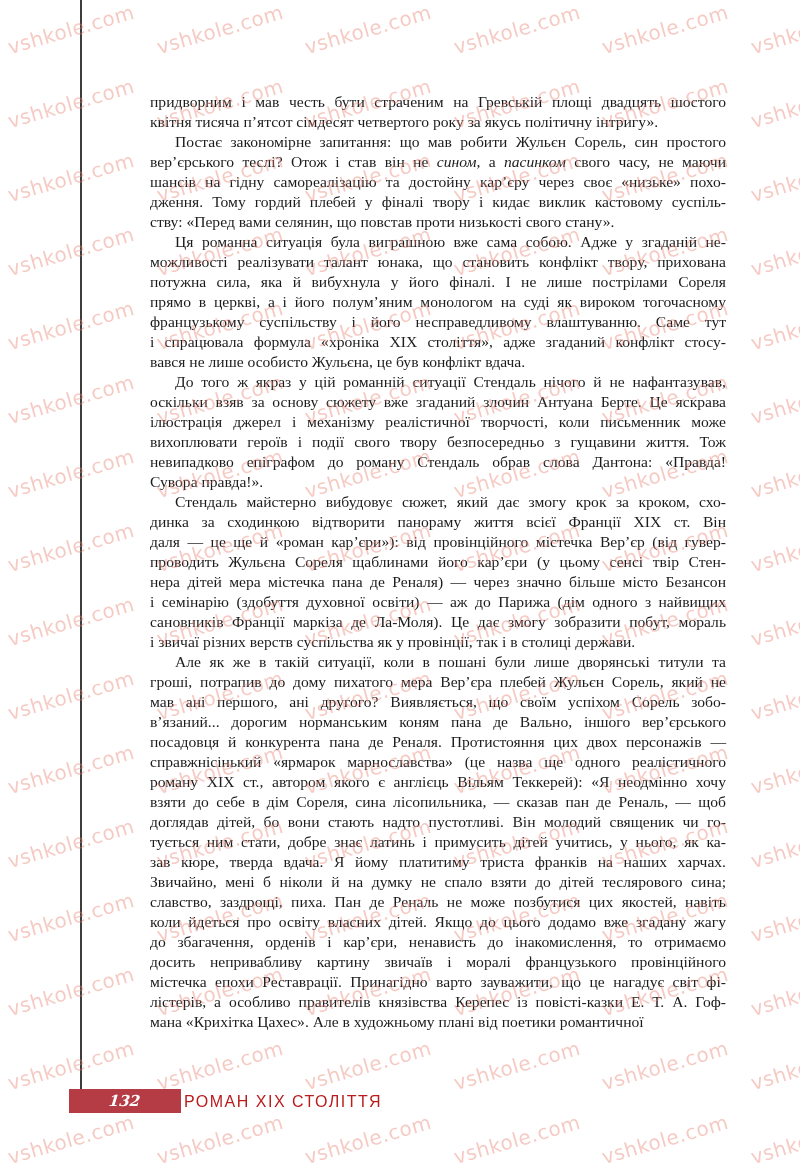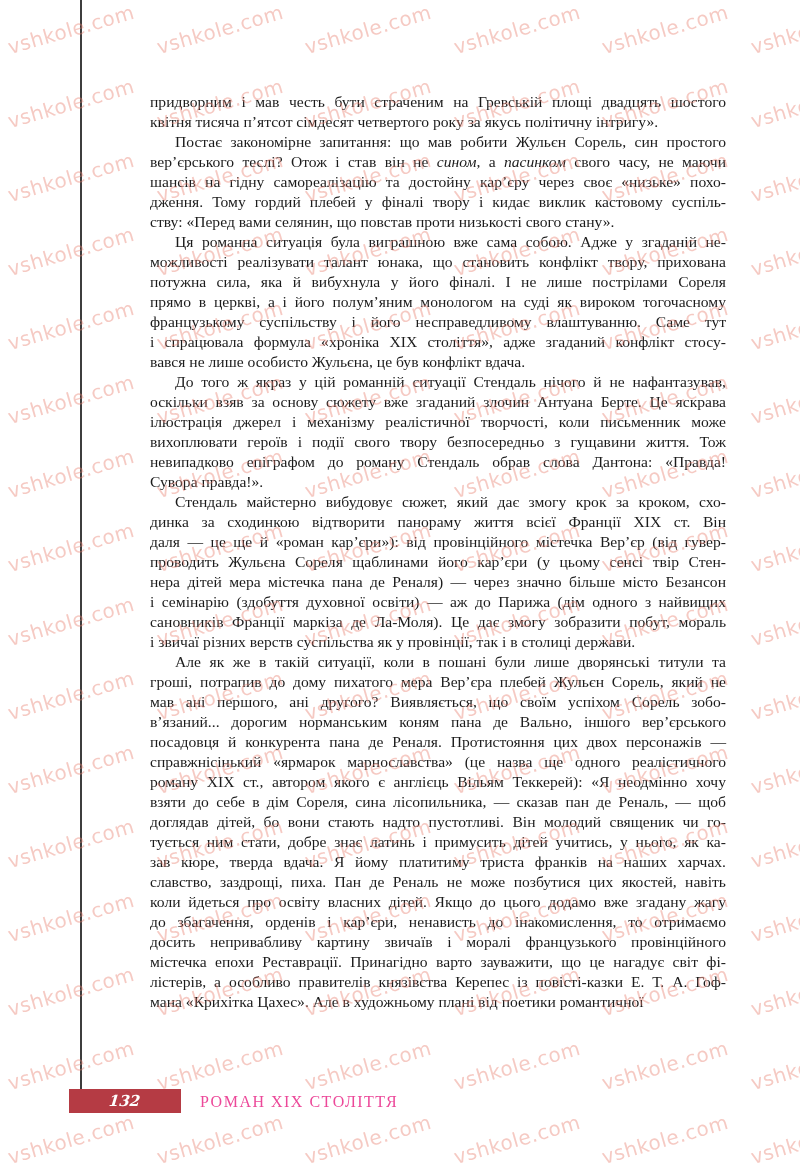--- a/index.html
+++ b/index.html
@@ -48,25 +48,25 @@
     display:flex;align-items:center;justify-content:center;
   }
   .page-number{
     color:#ffffff;
     font-family:"DejaVu Serif",serif;
     font-style:italic;font-weight:bold;
     font-size:15px;
     transform:skewX(-6deg);
   }
   .running-title{
-    position:absolute;left:200px;top:1091px;height:22px;
+    position:absolute;left:184px;top:1091px;height:22px;
     display:flex;align-items:center;
     z-index:4;
-    font-size:16px;letter-spacing:1.5px;color:#ec4899;
-    font-family:Liberation Serif, serif;
+    font-size:16px;letter-spacing:1.5px;color:#b91c1c;
+    font-family:Liberation Sans, sans-serif;
   }
 </style>
 </head>
 <body>
 
 <div class="watermark-layer">
     <div class="wm" style="color: rgb(233, 130, 115); left: 5px; top: 36px;">vshkole.com</div>
     <div class="wm" style="color: rgb(233, 130, 115); left: 153.5px; top: 36px;">vshkole.com</div>
     <div class="wm" style="color: rgb(233, 130, 115); left: 302px; top: 36px;">vshkole.com</div>
     <div class="wm" style="color: rgb(233, 130, 115); left: 450.5px; top: 36px;">vshkole.com</div>
@@ -210,20 +210,21 @@
       <div class="line">гроші, потрапив до дому пихатого мера Вер’єра плебей Жульєн Сорель, який не</div>
       <div class="line">мав ані першого, ані другого? Виявляється, що своїм успіхом Сорель зобо-</div>
       <div class="line">в’язаний... дорогим норманським коням пана де Вально, іншого вер’єрського</div>
       <div class="line">посадовця й конкурента пана де Реналя. Протистояння цих двох персонажів —</div>
       <div class="line">справжнісінький «ярмарок марнославства» (це назва ще одного реалістичного</div>
       <div class="line">роману XIX ст., автором якого є англієць Вільям Теккерей): «Я неодмінно хочу</div>
       <div class="line">взяти до себе в дім Сореля, сина лісопильника, — сказав пан де Реналь, — щоб</div>
       <div class="line">доглядав дітей, бо вони стають надто пустотливі. Він молодий священик чи го-</div>
       <div class="line">тується ним стати, добре знає латинь і примусить дітей учитись, у нього, як ка-</div>
       <div class="line">зав кюре, тверда вдача. Я йому платитиму триста франків на наших харчах.</div>
+      <div class="line">Звичайно, мені б ніколи й на думку не спало взяти до дітей теслярового сина;</div>
       <div class="line">славство, заздрощі, пиха. Пан де Реналь не може позбутися цих якостей, навіть</div>
       <div class="line">коли йдеться про освіту власних дітей. Якщо до цього додамо вже згадану жагу</div>
       <div class="line">до збагачення, орденів і кар’єри, ненависть до інакомислення, то отримаємо</div>
       <div class="line">досить непривабливу картину звичаїв і моралі французького провінційного</div>
       <div class="line">містечка епохи Реставрації. Принагідно варто зауважити, що це нагадує світ фі-</div>
       <div class="line">лістерів, а особливо правителів князівства Керепес із повісті-казки Е. Т. А. Гоф-</div>
       <div class="line last">мана «Крихітка Цахес». Але в художньому плані від поетики романтичної</div>
     </div>
   </div>
 

